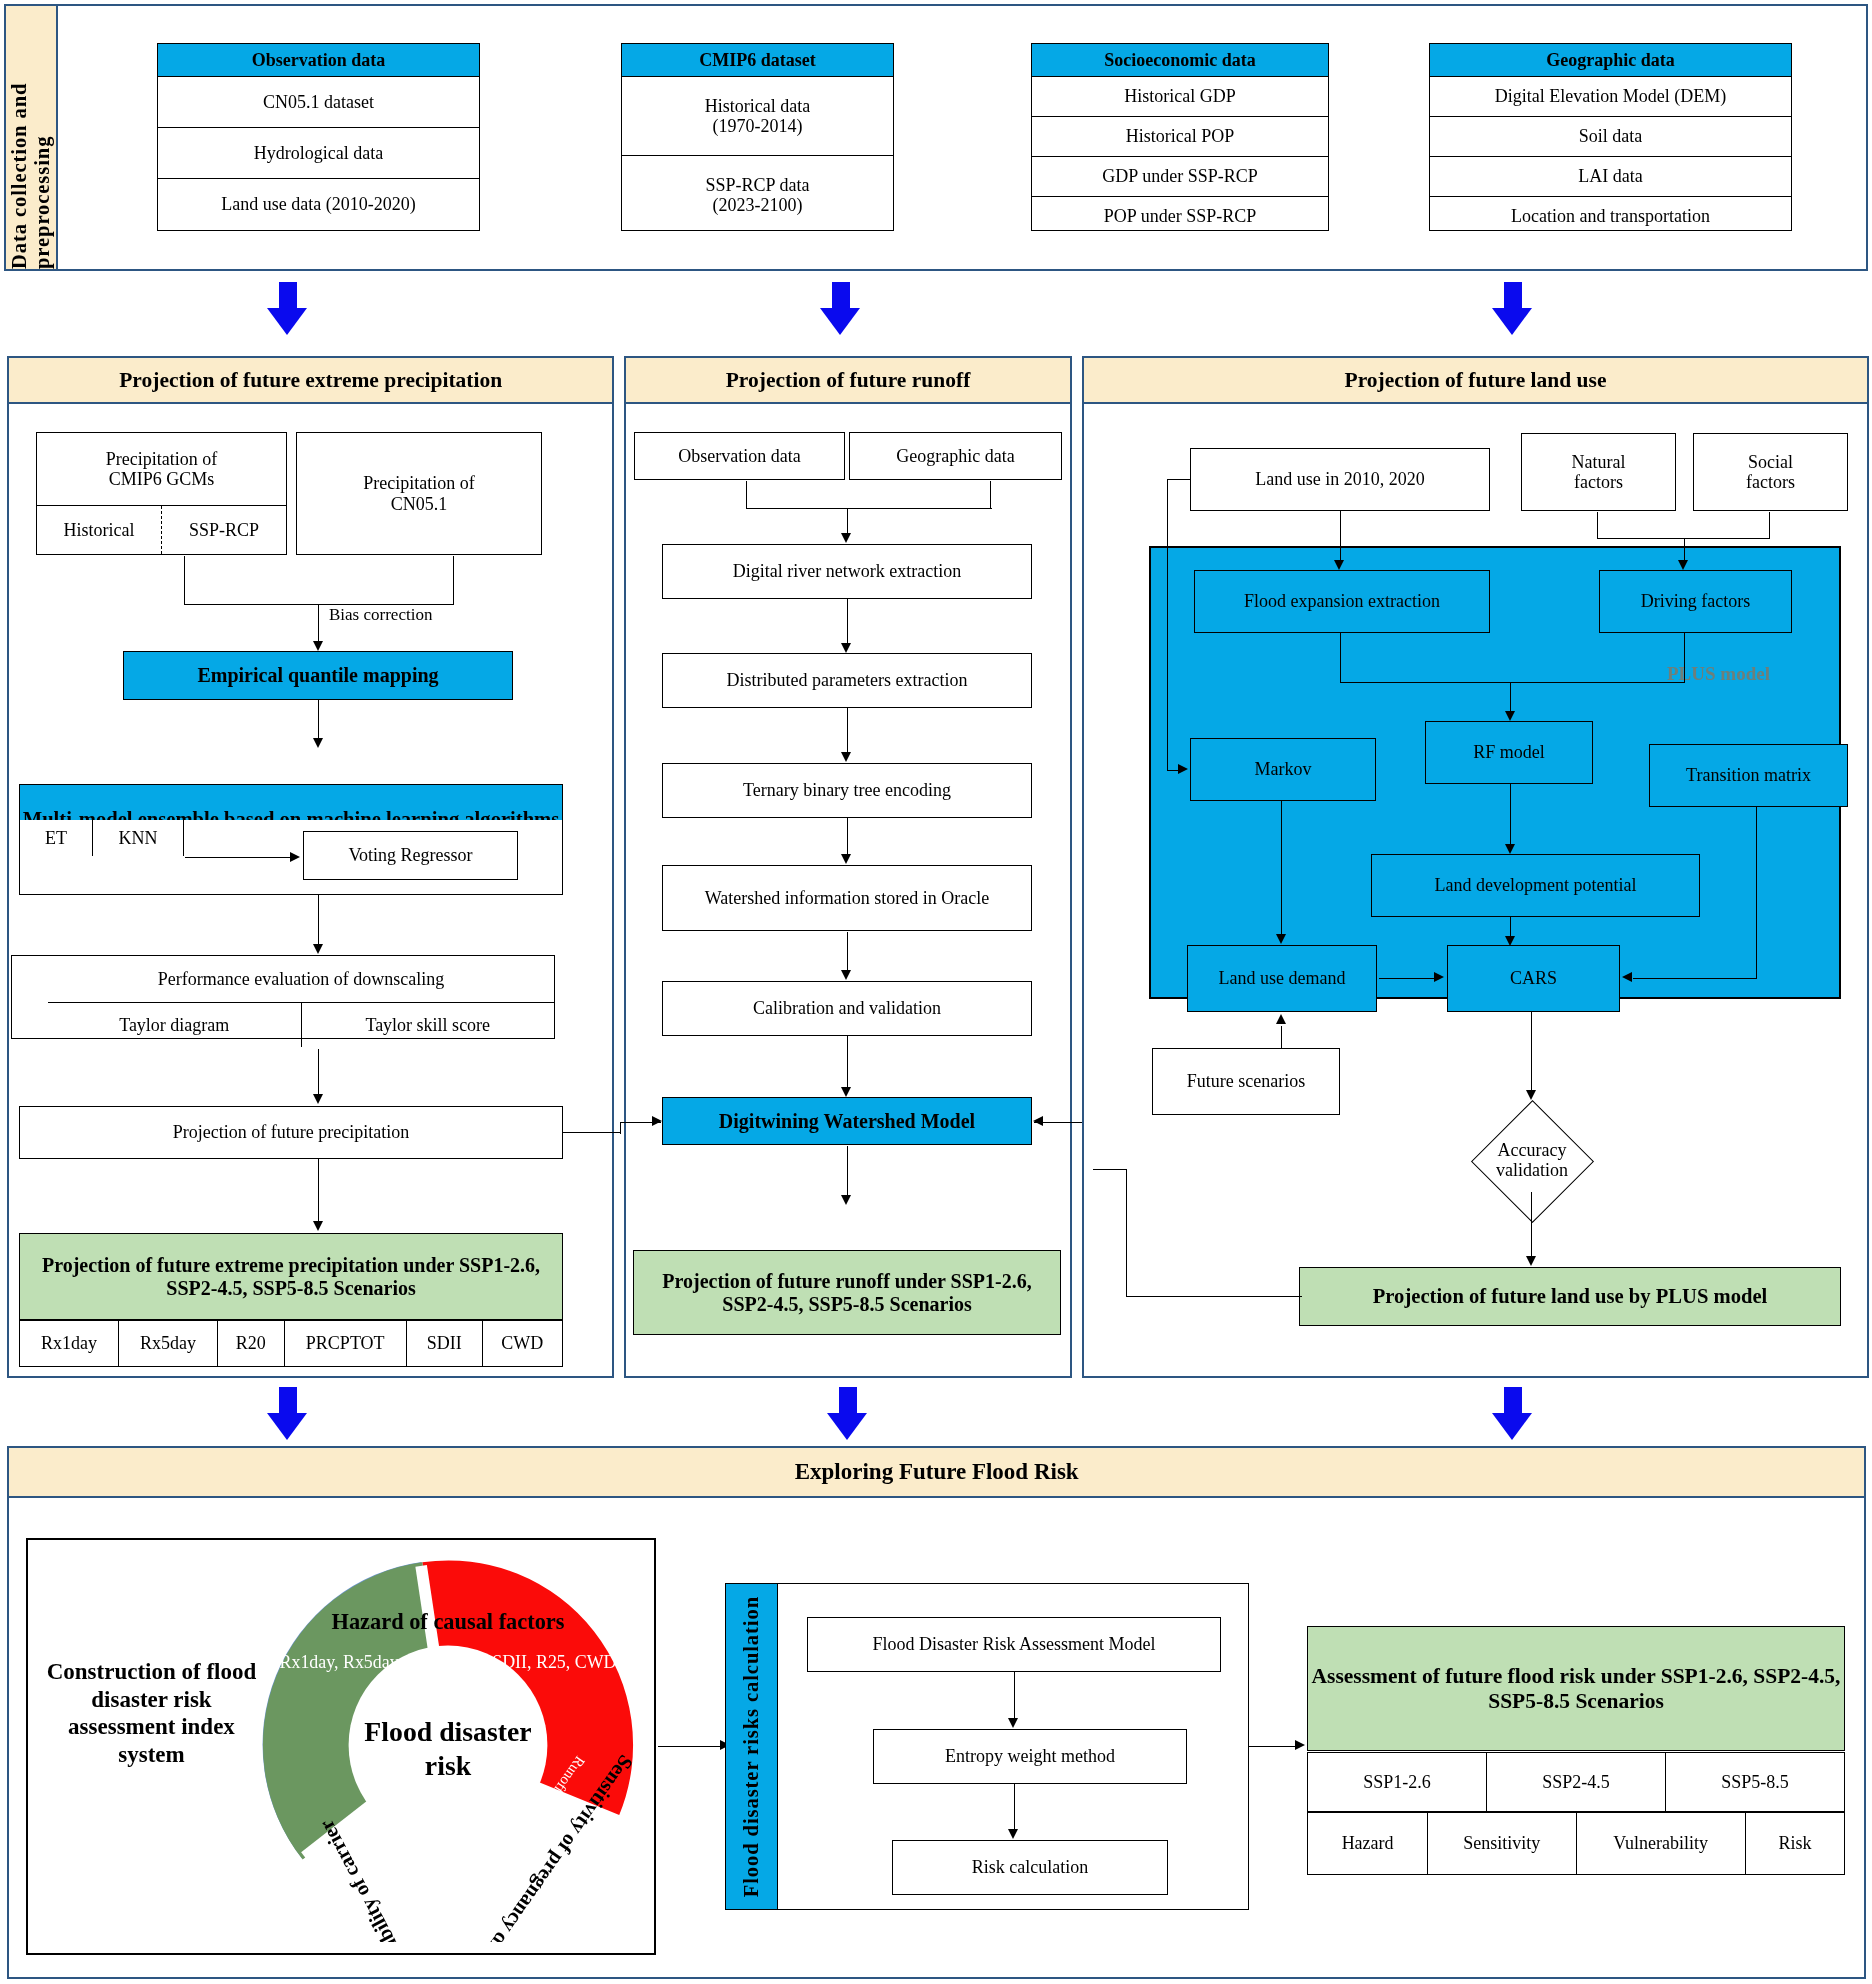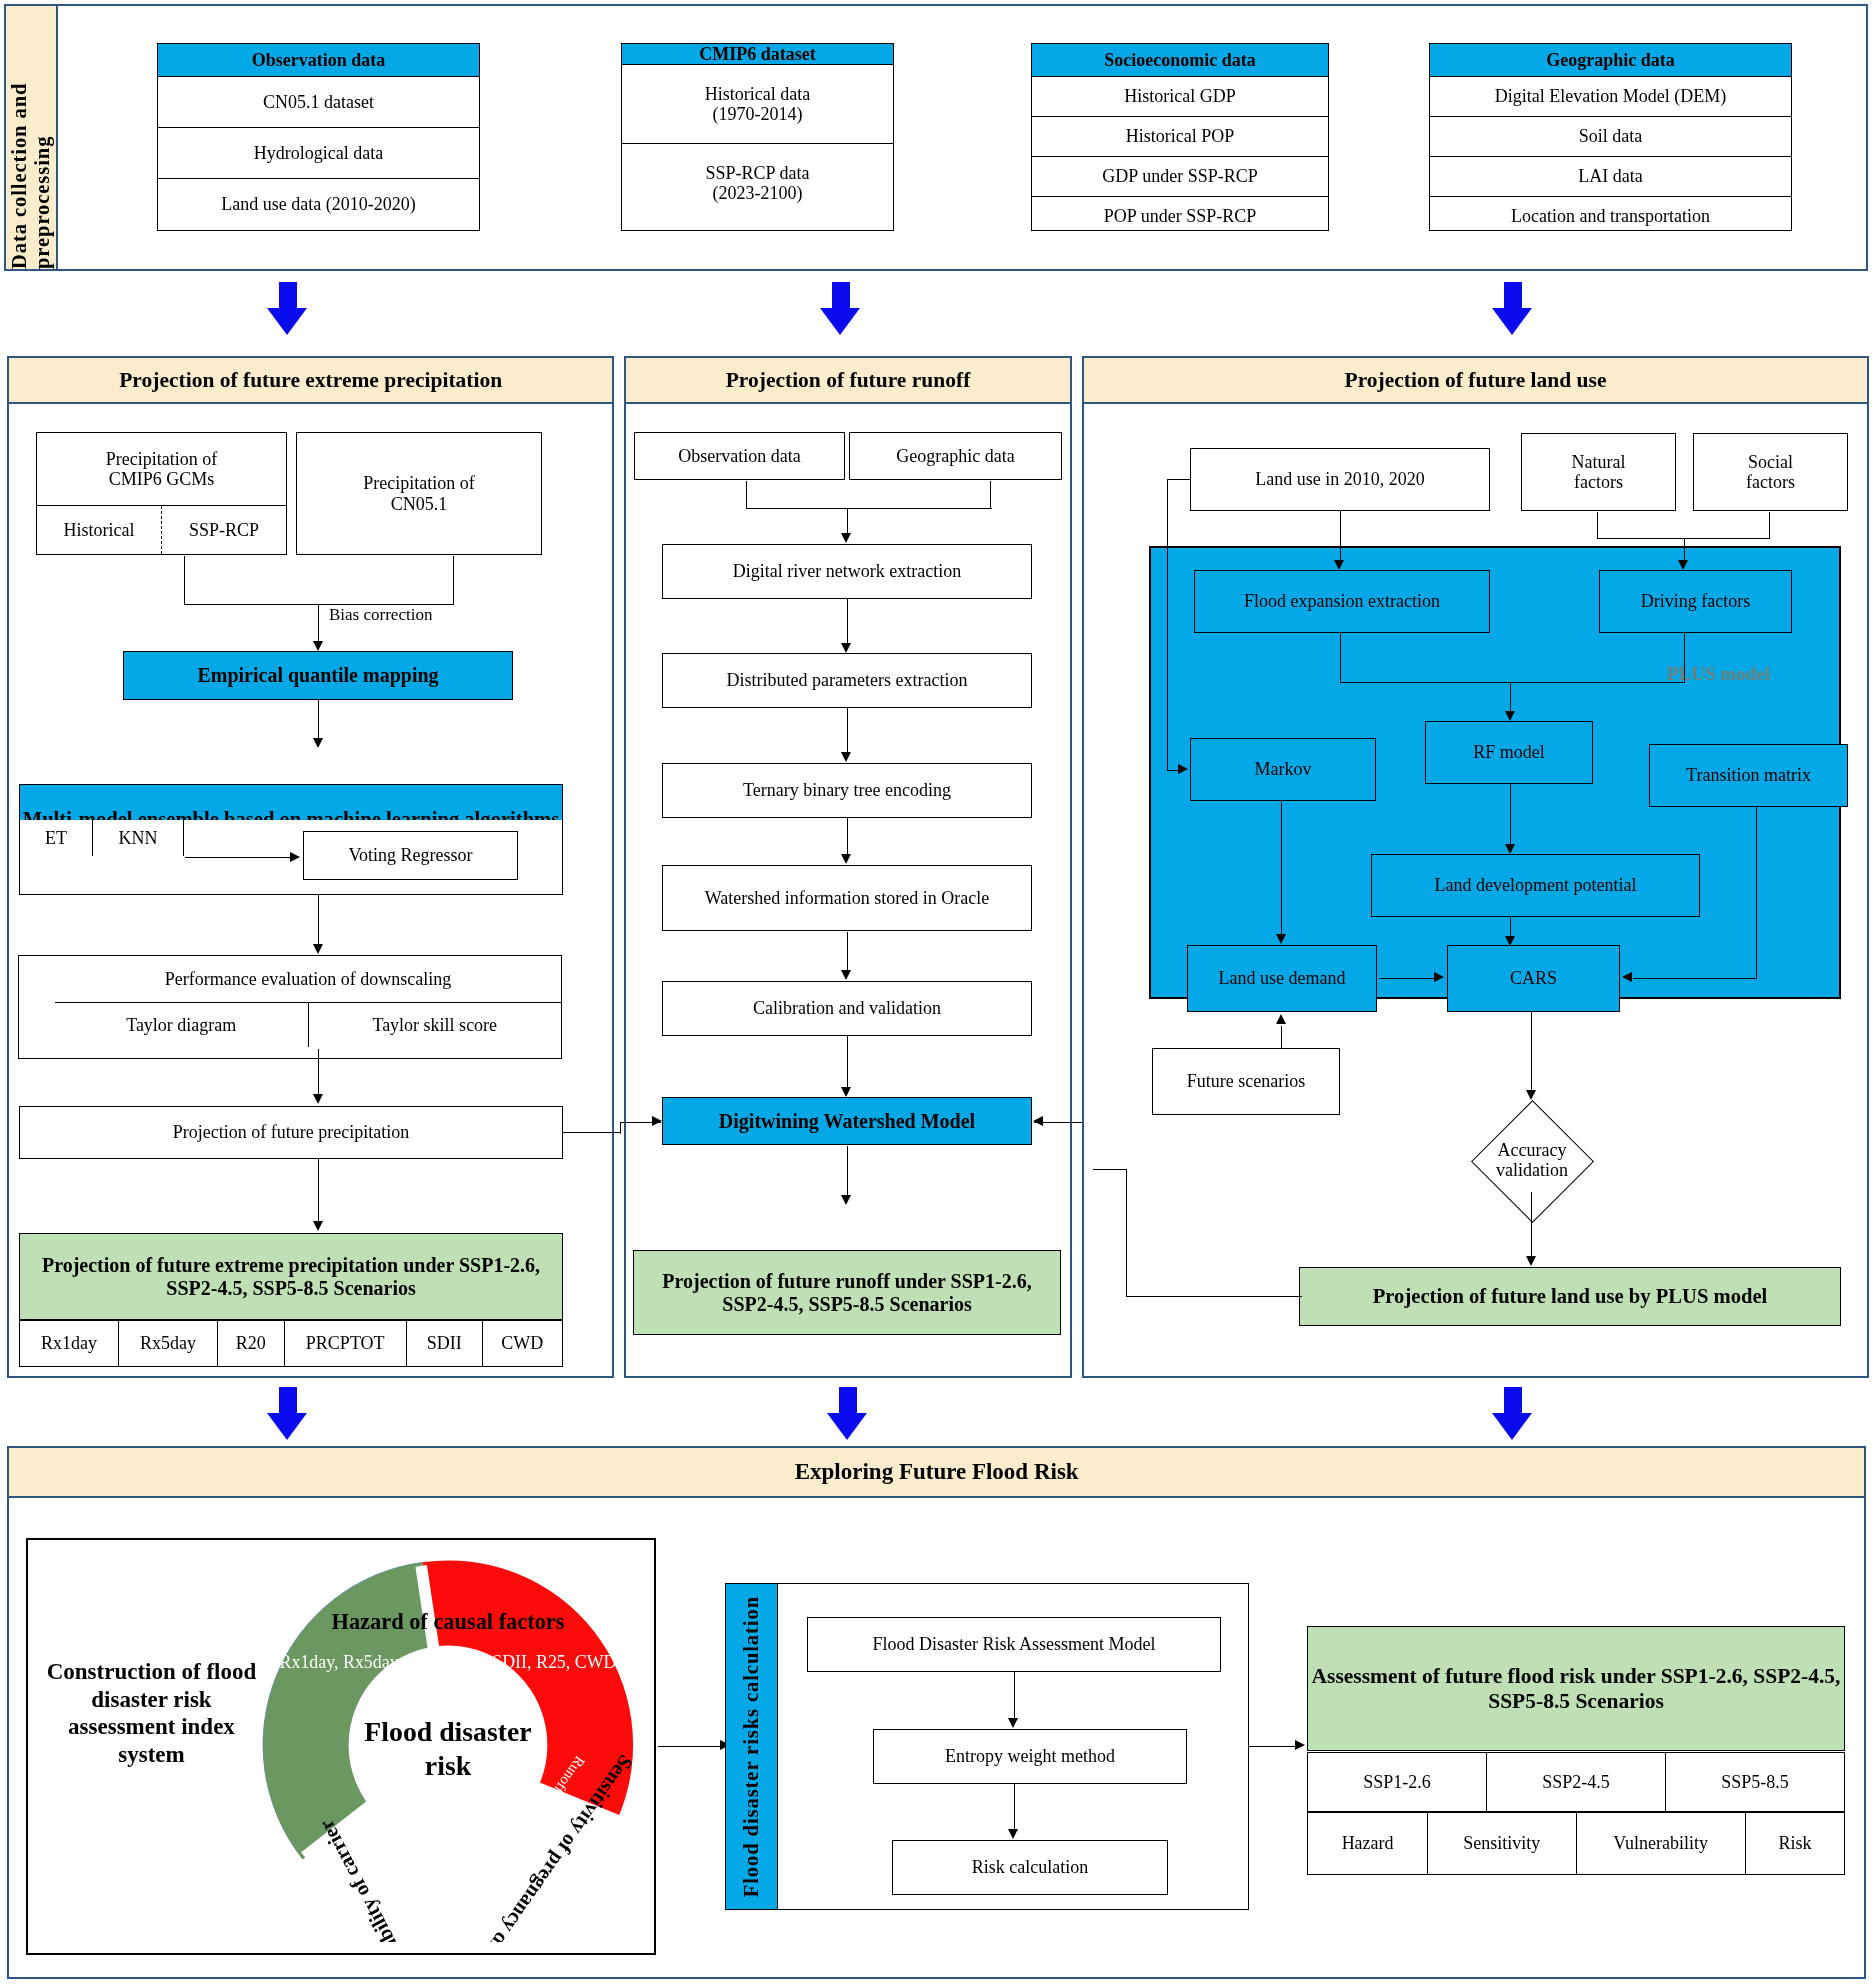--- a/index.html
+++ b/index.html
@@ -68,21 +68,21 @@
   </div>
 
   <div class="stack" style="left:157px;top:43px;width:323px;height:188px;">
     <div class="row hdrrow" style="height:32px;">Observation data</div>
     <div class="row" style="height:50px;">CN05.1 dataset</div>
     <div class="row" style="height:50px;">Hydrological data</div>
     <div class="row" style="height:50px;">Land use data (2010-2020)</div>
   </div>
 
   <div class="stack" style="left:621px;top:43px;width:273px;height:188px;">
-    <div class="row hdrrow" style="height:20px;">CMIP6 dataset</div>
+    <div class="row hdrrow" style="height:32px;">CMIP6 dataset</div>
     <div class="row" style="height:78px;white-space:pre-line;">Historical data
 (1970-2014)</div>
     <div class="row" style="height:78px;white-space:pre-line;">SSP-RCP data
 (2023-2100)</div>
   </div>
 
   <div class="stack" style="left:1031px;top:43px;width:298px;height:188px;">
     <div class="row hdrrow" style="height:32px;">Socioeconomic data</div>
     <div class="row" style="height:39px;">Historical GDP</div>
     <div class="row" style="height:39px;">Historical POP</div>
@@ -155,21 +155,21 @@
 
   <div class="ln lnh" style="left:185px;top:857px;width:108px;"></div>
   <div class="ah right" style="left:290px;top:852px;"></div>
   <div class="box thin" style="left:303px;top:831px;width:215px;height:49px;background:#fff;">
       <span>Voting Regressor</span>
     </div>
 
   <div class="ln lnv" style="left:318px;top:895px;height:52px;"></div>
   <div class="ah" style="left:313px;top:944px;"></div>
 
-  <div class="stack" style="left:18px;top:955px;width:544px;height:104px;padding-left:36px;">
+  <div class="stack" style="left:11px;top:955px;width:544px;height:84px;padding-left:36px;">
     <div class="row" style="height:46px;">Performance evaluation of downscaling</div>
     <div class="row" style="height:44px;padding:0;">
       <div style="flex:1;display:flex;align-items:center;justify-content:center;height:100%;border-right:1.8px solid #000;">Taylor diagram</div>
       <div style="flex:1;display:flex;align-items:center;justify-content:center;height:100%;">Taylor skill score</div>
     </div>
   </div>
 
   <div class="ln lnv" style="left:318px;top:1049px;height:47px;"></div>
   <div class="ah" style="left:313px;top:1094px;"></div>
 

